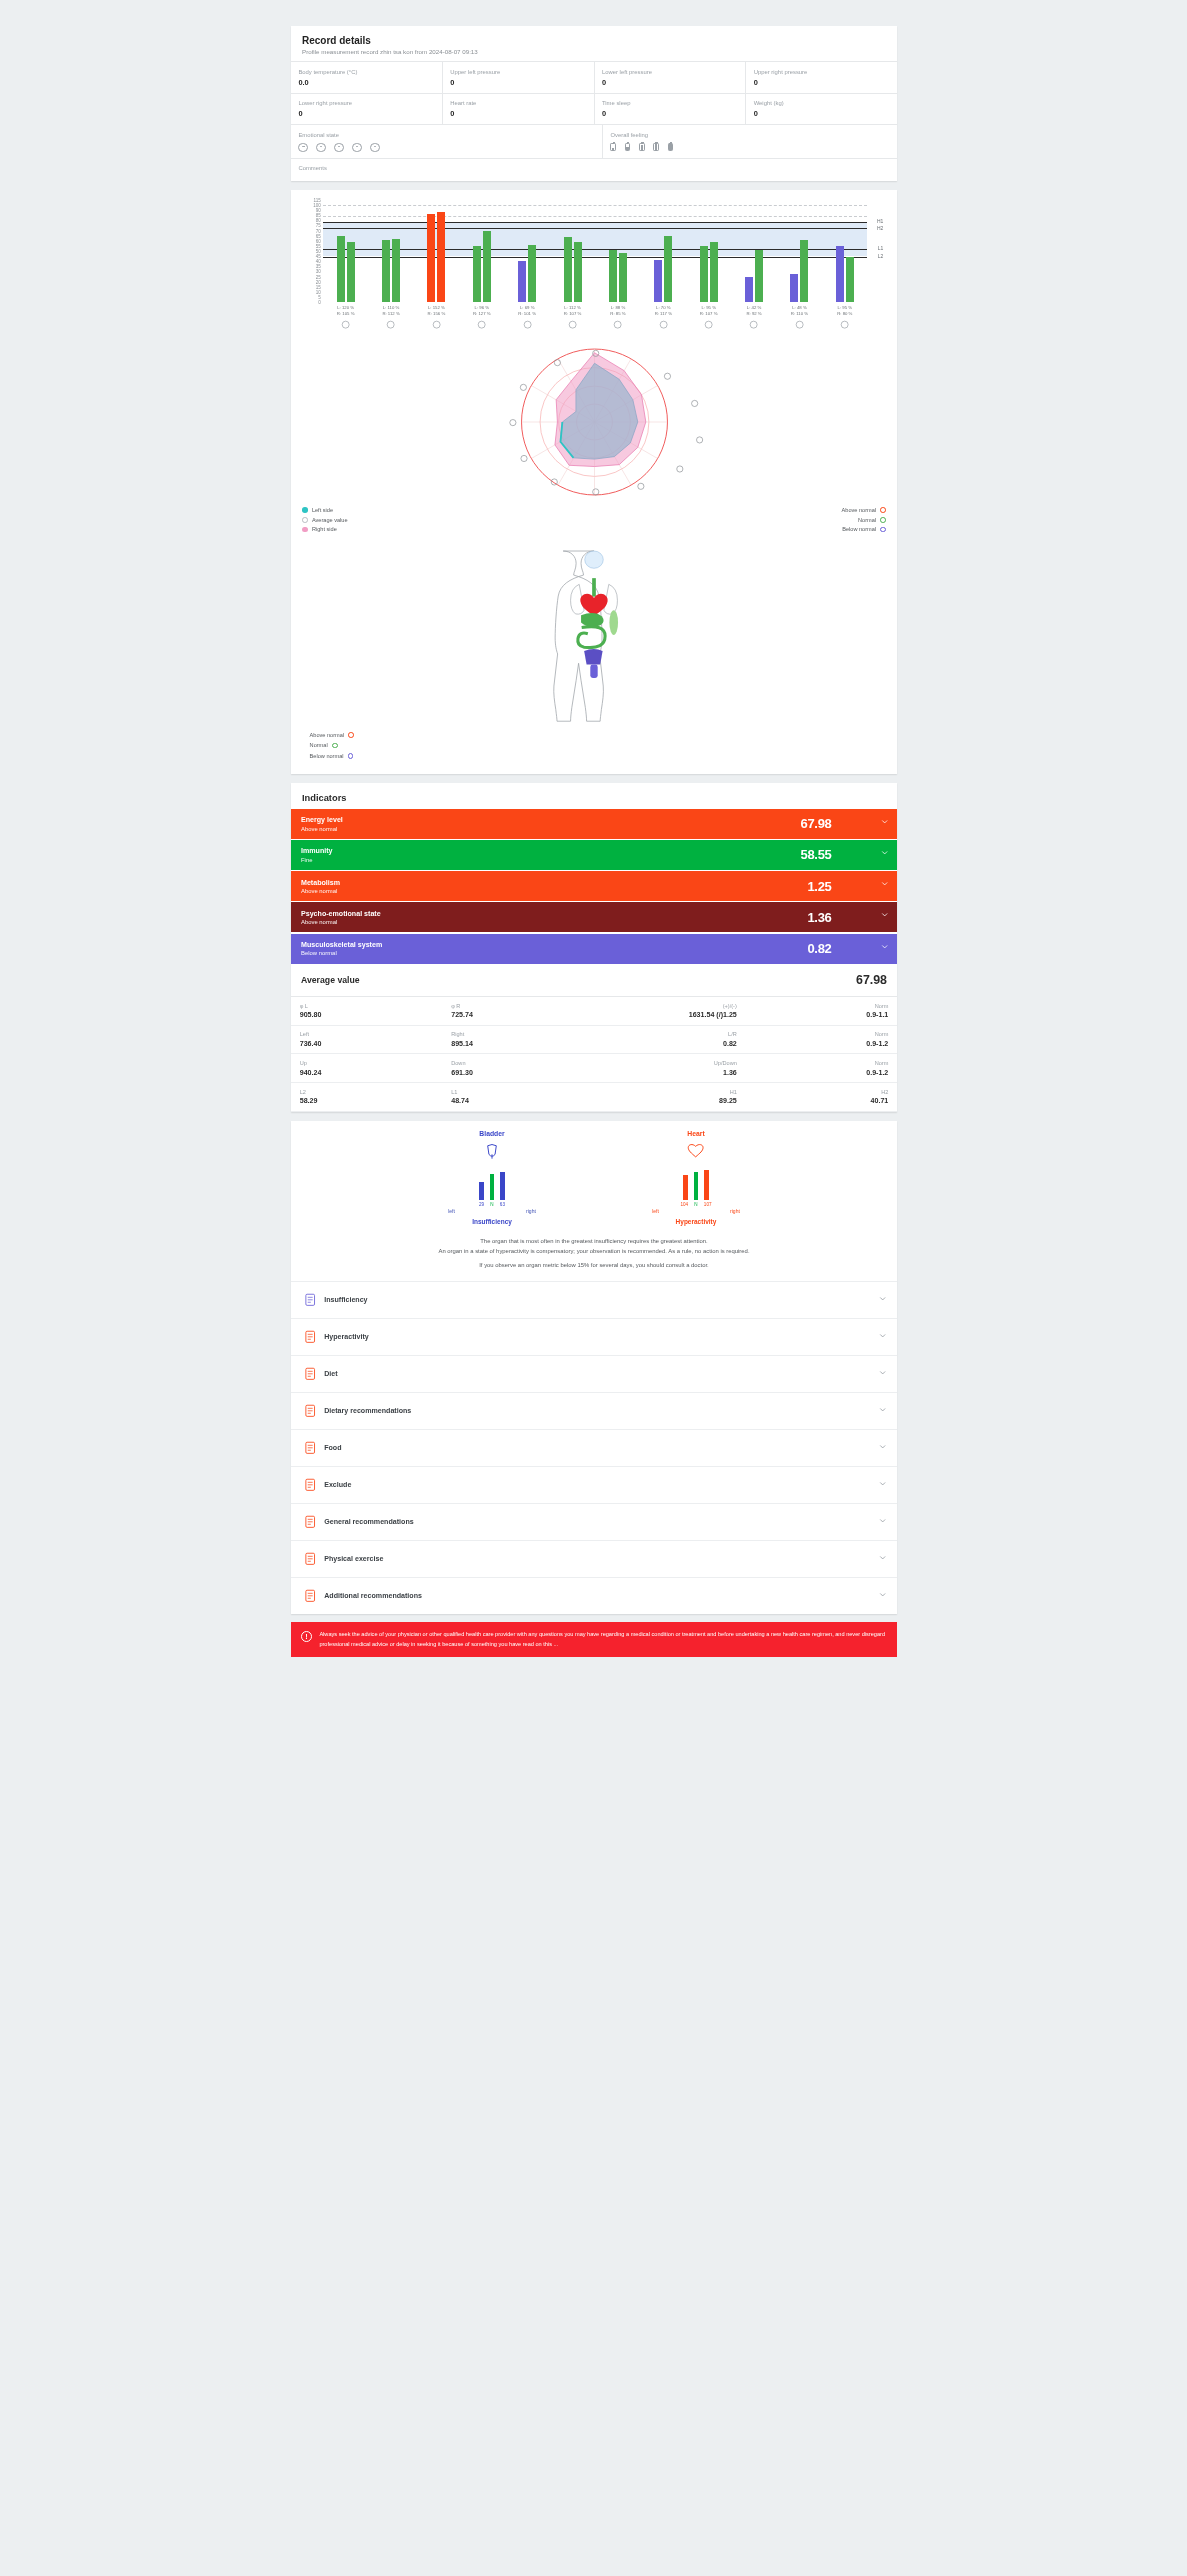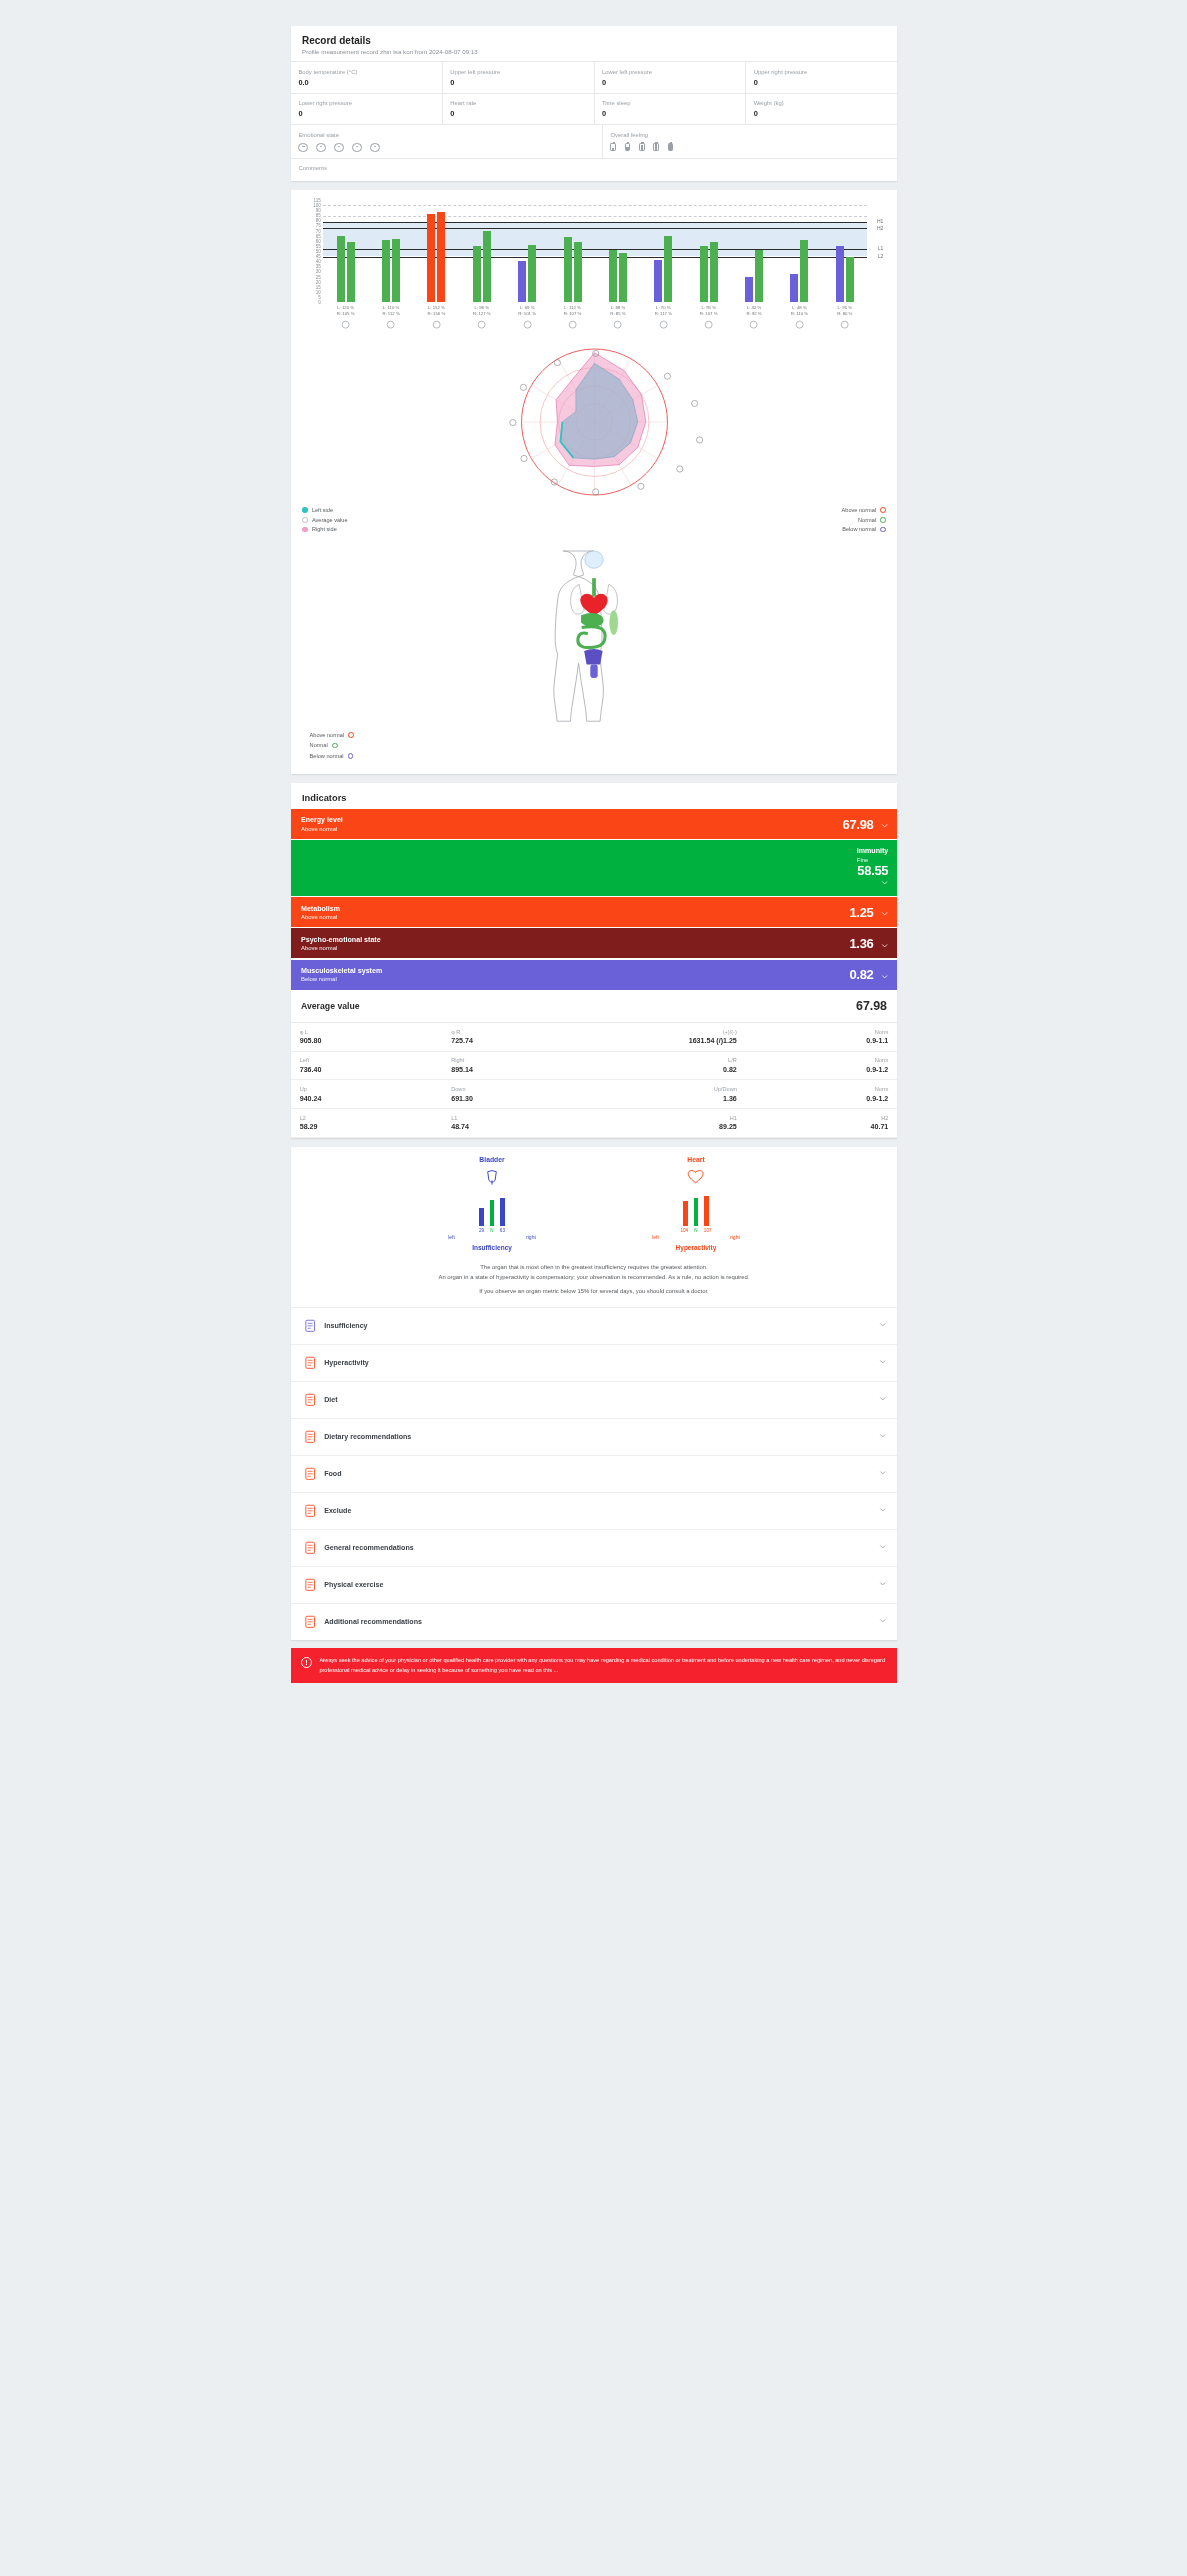--- a/index.html
+++ b/index.html
@@ -88,21 +88,21 @@
   .dotr { width:5.6px; height:5.6px; border-radius:50%; margin-left:4.3px; border:0.9px solid #cfd3d6; }
 
   
   .body-wrap { text-align:center; padding: 0 0 2.5px 0; }
   .body-legend { padding: 2.5px 11px 11px 18.6px; }
   .body-legend div { display:flex; align-items:center; font-size:5.6px; color:#55595d; margin-bottom:4.3px; }
   .body-legend .dotr { margin-left:4.3px; }
 
   
   .sec-title { font-size:9.3px; font-weight:bold; padding:10px 11px 6.2px 11px; }
-  .ind { display:flex; align-items:flex-end; color:#fff; padding:7.4px 8.7px 7.4px 10px; margin:0 0 1.2px 0; }
+  .ind { display:flex; align-items:flex-start; color:#fff; padding:7.4px 8.7px 7.4px 10px; margin:0 0 1.2px 0;gap:42px; }
   .ind .txt { flex:1; }
   .ind .n { font-size:7.1px; font-weight:bold; }
   .ind .s { font-size:5.9px; opacity:.95; margin-top:1.2px; }
   .ind .v { font-size:13px; font-weight:bold; letter-spacing:-0.3px; }
   .ind .chev { margin-left:7.4px; opacity:.9; }
   .avg { display:flex; align-items:center; padding:8.7px 10px; border-bottom:0.6px solid #e6e8ea; }
   .avg .l { flex:1; font-size:8.7px; font-weight:bold; }
   .avg .r { font-size:12.4px; font-weight:bold; }
   .mrow { display:flex; border-bottom:0.6px solid #eceef0; }
   .mcell { flex:1; padding:5.6px 8.7px; }
@@ -543,21 +543,21 @@
         <div class="ind" style="background: rgb(250, 70, 22);">
           <div class="txt">
             <div class="n">Energy level</div>
             <div class="s">Above normal</div>
           </div>
           <div class="v">67.98</div>
           <div class="chev"><svg class="chev-svg" viewBox="0 0 12 12">
               <path d="M2 4 L6 8 L10 4" fill="none" stroke="#fff" stroke-width="1.4"></path>
             </svg></div>
         </div>
-        <div class="ind" style="background: rgb(0, 177, 64); flex-direction: column;">
+        <div class="ind" style="background: rgb(0, 177, 64);">
           <div class="txt">
             <div class="n">Immunity</div>
             <div class="s">Fine</div>
           </div>
           <div class="v">58.55</div>
           <div class="chev"><svg class="chev-svg" viewBox="0 0 12 12">
               <path d="M2 4 L6 8 L10 4" fill="none" stroke="#fff" stroke-width="1.4"></path>
             </svg></div>
         </div>
         <div class="ind" style="background: rgb(250, 70, 22);">

